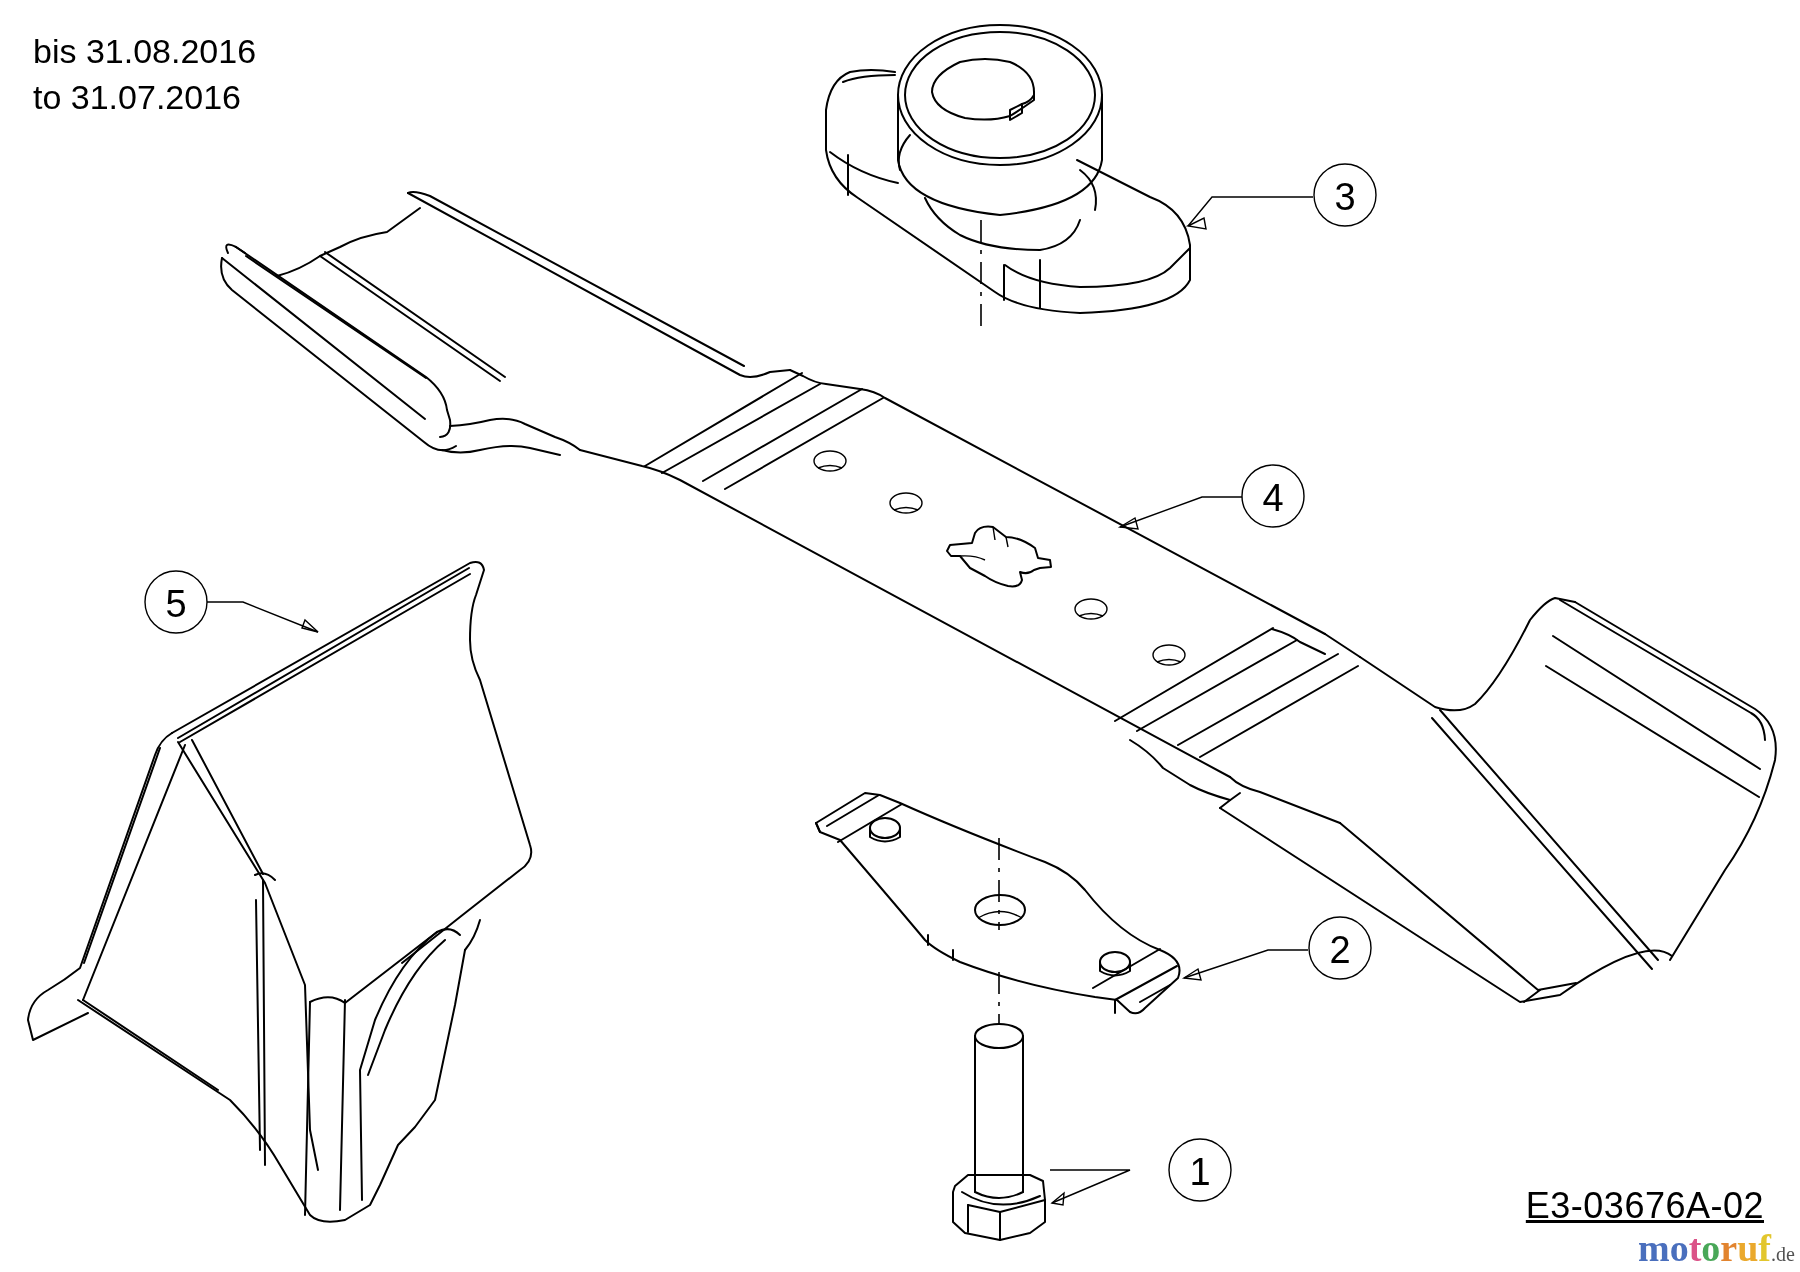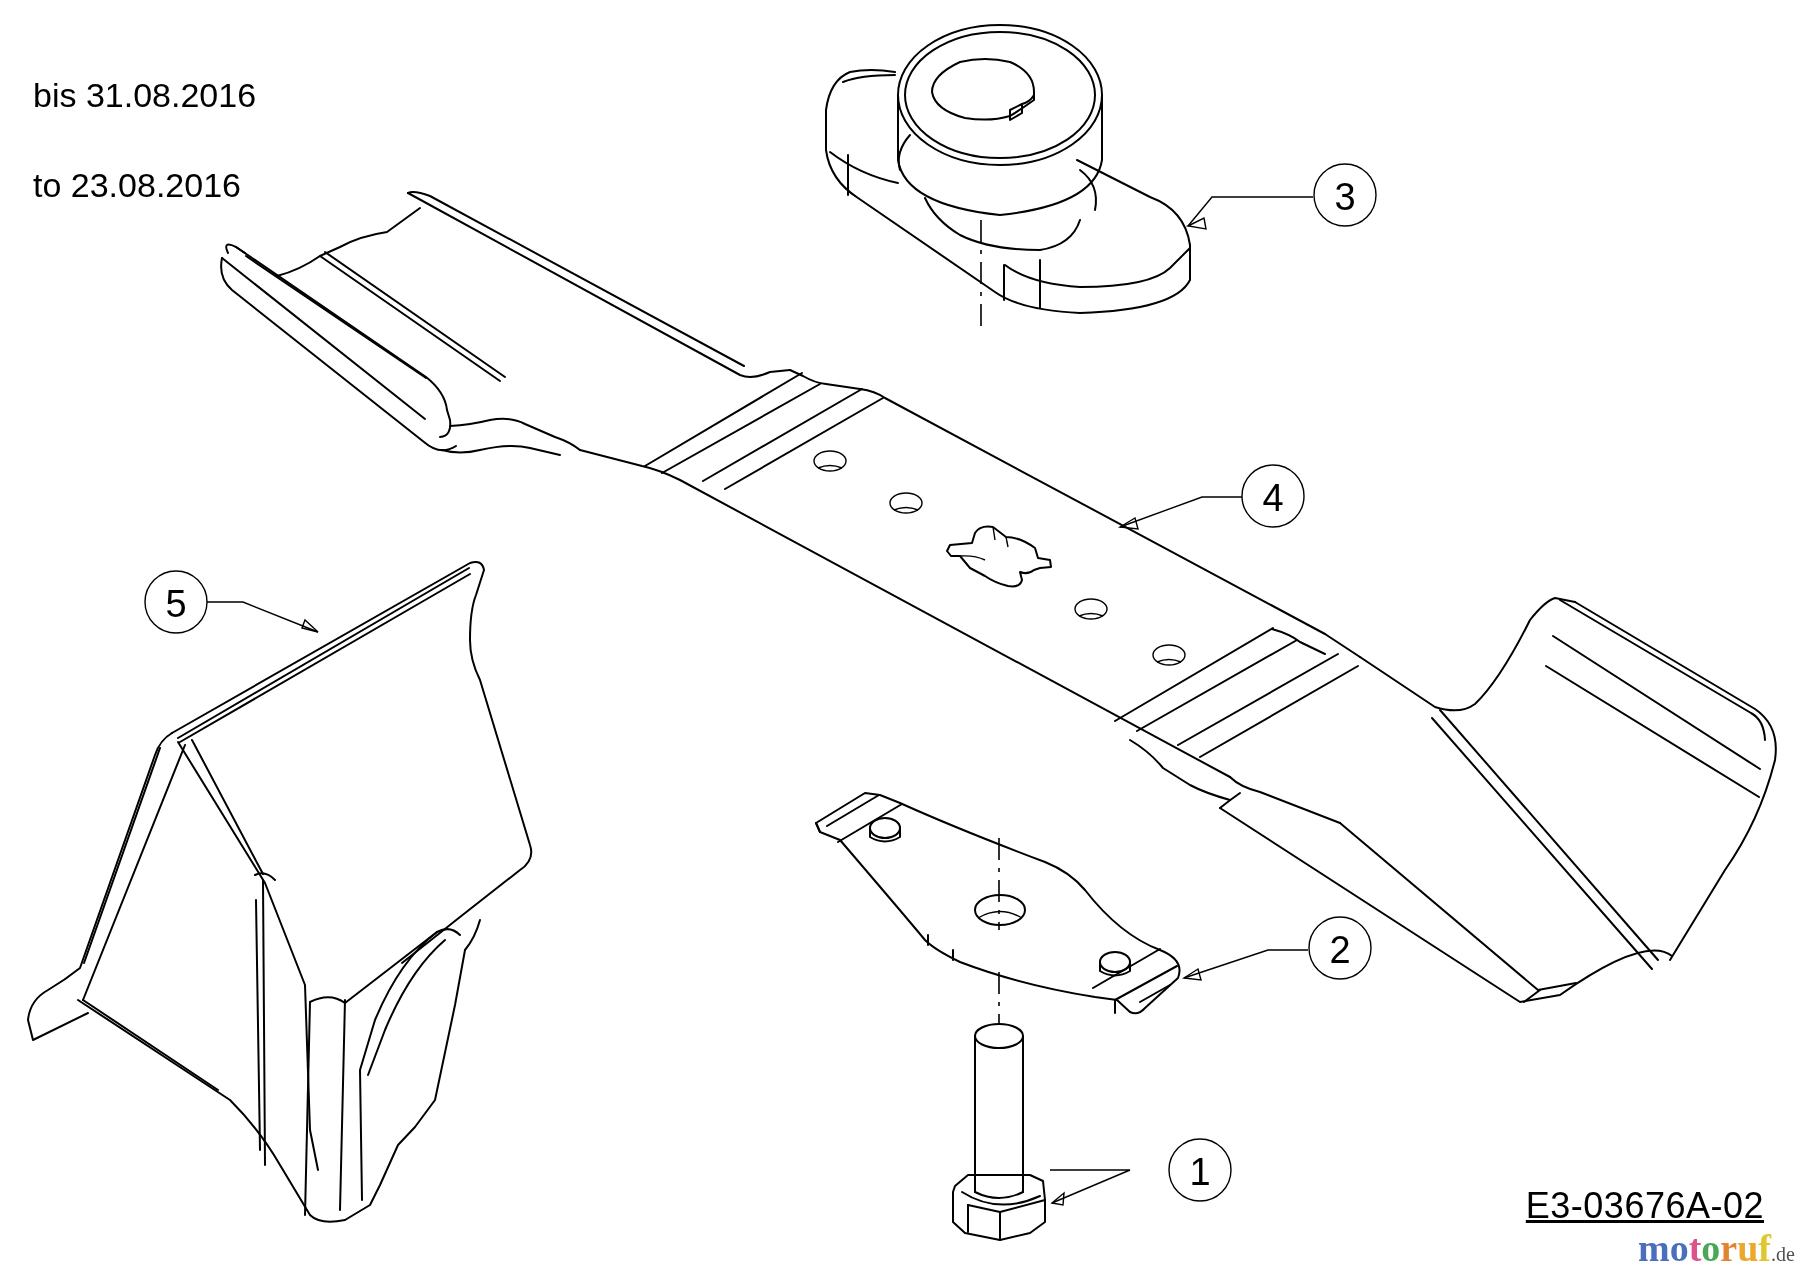--- a/index.html
+++ b/index.html
@@ -1,36 +1,36 @@
 <!DOCTYPE html>
 <html><head>
 <meta charset="utf-8">
 <style>
   html, body { margin: 0; padding: 0; background: #ffffff; }
   body { width: 1800px; height: 1272px; position: relative; overflow: hidden;
          font-family: "Liberation Sans", sans-serif; color: #000; }
   .validity { position: absolute; left: 33px; top: 28px; font-size: 34px; line-height: 46px; }
-  .validity div { white-space: nowrap; margin-top: 44px; }
+  .validity div { white-space: nowrap; }
   svg.drawing { position: absolute; left: 0; top: 0; }
   .ln { fill: none; stroke: #000; stroke-width: 2; stroke-linejoin: round; stroke-linecap: round; }
   .thin { fill: none; stroke: #000; stroke-width: 1.4; }
   .dash { fill: none; stroke: #000; stroke-width: 1.6; stroke-dasharray: 22 8 4 8; }
   .callout-num { font-family: "Liberation Sans", sans-serif; font-size: 38px; text-anchor: middle; dominant-baseline: central; }
   .drawing-id { position: absolute; right: 36px; top: 1185px; font-size: 36px; letter-spacing: 0.5px; text-decoration: underline; }
   .watermark { position: absolute; left: 1638px; top: 1228px; font-family: "Liberation Serif", serif;
                font-size: 38px; font-weight: bold; line-height: 40px; opacity: 0.92; }
   .watermark span { display: inline-block; }
   .watermark .tld { font-size: 20px; font-weight: normal; color: #444; }
 </style>
 </head>
 <body>
 
 <div class="validity">
   <div>bis 31.08.2016</div>
-  <div>to 23.08.2016</div>
+  <div>to 31.07.2016</div>
 </div>
 
 <svg class="drawing" width="1800" height="1272" viewBox="0 0 1800 1272">
 
   <g>
 
     <path class="ln" d="M 228,253 Q 222,240 236,247 L 245,253"></path>
     <path class="ln" d="M 222,258 Q 218,278 232,290 L 424,442 Q 440,456 456,446"></path>
     <path class="ln" d="M 236,247 L 426,377 Q 445,392 447,410 L 450,420 Q 452,436 440,437"></path>
     <path class="ln" d="M 222,258 L 425,419"></path>

